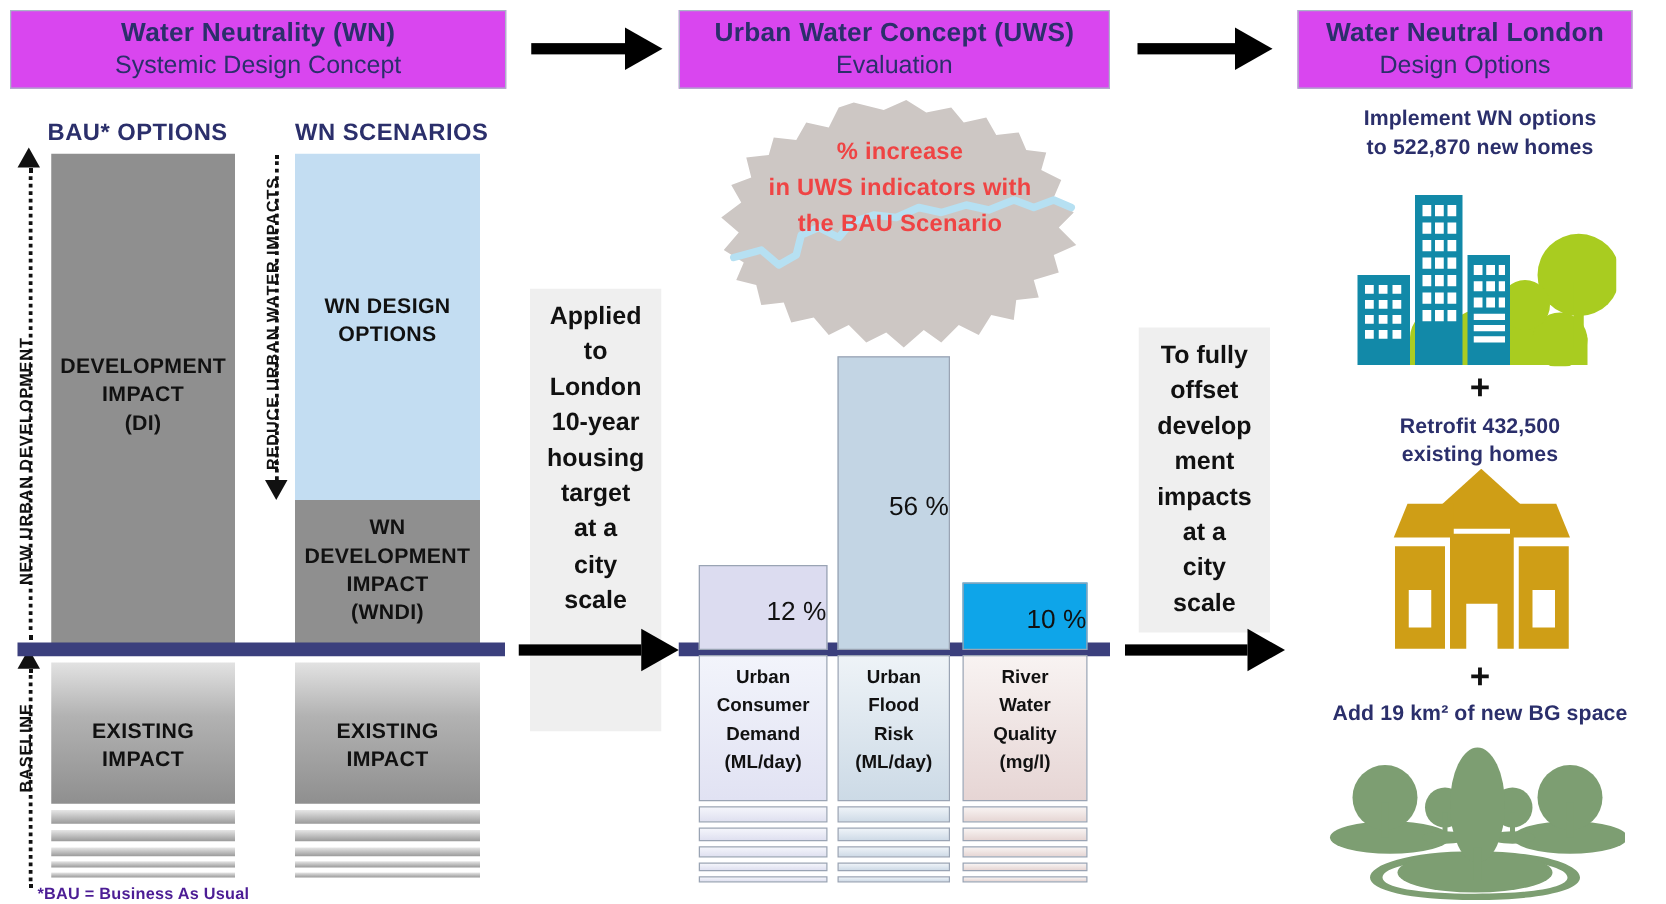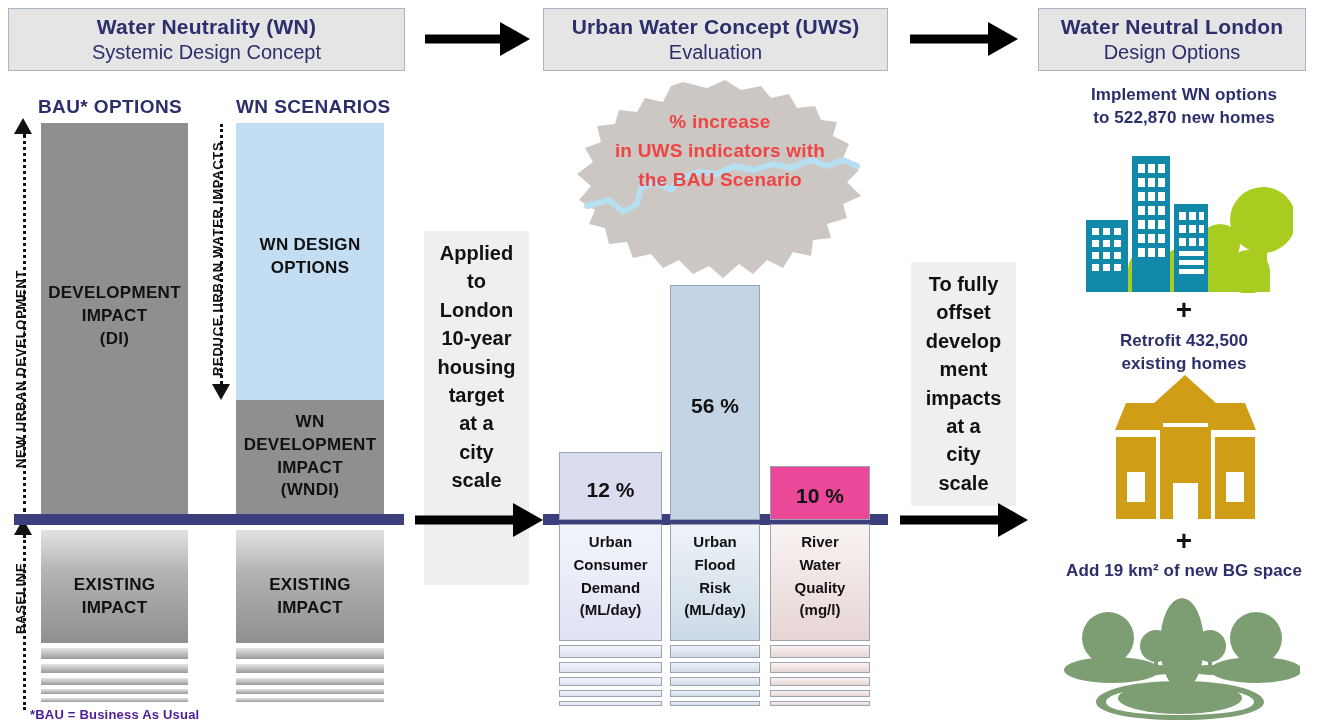--- a/index.html
+++ b/index.html
@@ -8,21 +8,21 @@
     width: 1333px; height: 723px;
     background: #ffffff;
     font-family: "Liberation Sans", sans-serif;
     overflow: hidden;
   }
   #stage { position: relative; width: 1333px; height: 723px; }
 
   
   .hdr {
     position: absolute;
-    background: #e5e5e5;
+    background: #d946ef;
     border: 1px solid #a9b6c6;
     display: flex; flex-direction: column;
     align-items: center; justify-content: center;
     color: #2b2f6b;
     text-align: center;
   }
   .hdr .l1 { font-weight: bold; font-size: 21px; letter-spacing: .2px; line-height: 1.15; }
   .hdr .l2 { font-weight: normal; font-size: 20px; line-height: 1.2; margin-top: 1px; }
 
   #hdr-left  { left: 8px;   top: 8px; width: 397px; height: 63px; }
@@ -117,22 +117,22 @@
   #map-text {
     position: absolute; left: 0; right: 0; top: 30px;
     text-align: center; color: #ef4444;
     font-weight: bold; font-size: 19px; line-height: 1.52;
     letter-spacing: .2px; z-index: 3;
   }
 
   .ubar { position: absolute; border: 1px solid #9aa4b4; }
   .ubar .pct {
     position: absolute; left: 0; right: 0;
-    text-align: center; color: #111;
-    font-weight: bold; font-size: 21px;
+    text-align: right; color: #111;
+    font-weight: normal; font-size: 21px;
   }
   .ulab {
     position: absolute; border: 1px solid #9aa4b4;
     text-align: center; color: #111;
     font-weight: bold; font-size: 15px; line-height: 1.52;
     padding-top: 6px;
   }
   .ustripe { position: absolute; border: 1px solid #9aa4b4; }
 
   
@@ -315,21 +315,21 @@
 Flood
 Risk
 (ML/day)</span>
   </div>
   <div class="ustripe" style="left:670px; top:645px; width:90px; height:13px; background:linear-gradient(to bottom,#eef3f8,#cfdbe7);"></div>
   <div class="ustripe" style="left:670px; top:662px; width:90px; height:11px; background:linear-gradient(to bottom,#eef3f8,#cfdbe7);"></div>
   <div class="ustripe" style="left:670px; top:677px; width:90px; height:9px; background:linear-gradient(to bottom,#eef3f8,#cfdbe7);"></div>
   <div class="ustripe" style="left:670px; top:690px; width:90px; height:7px; background:linear-gradient(to bottom,#eef3f8,#cfdbe7);"></div>
   <div class="ustripe" style="left:670px; top:701px; width:90px; height:5px; background:linear-gradient(to bottom,#eef3f8,#cfdbe7);"></div>
 
-  <div class="ubar" style="left:770px; top:466px; width:100px; height:54px; background:#ec4899;">
+  <div class="ubar" style="left:770px; top:466px; width:100px; height:54px; background:#0ea5e9;">
     <div class="pct" style="top:17px;">10 %</div>
   </div>
   <div class="ulab" style="left:770px; top:524px; width:100px; height:117px;
               background:linear-gradient(to bottom,#f8f3f2 0%,#e6d5d4 100%);">
     <span style="white-space:pre-line;">River
 Water
 Quality
 (mg/l)</span>
   </div>
   <div class="ustripe" style="left:770px; top:645px; width:100px; height:13px; background:linear-gradient(to bottom,#f8f3f2,#e6d6d4);"></div>

